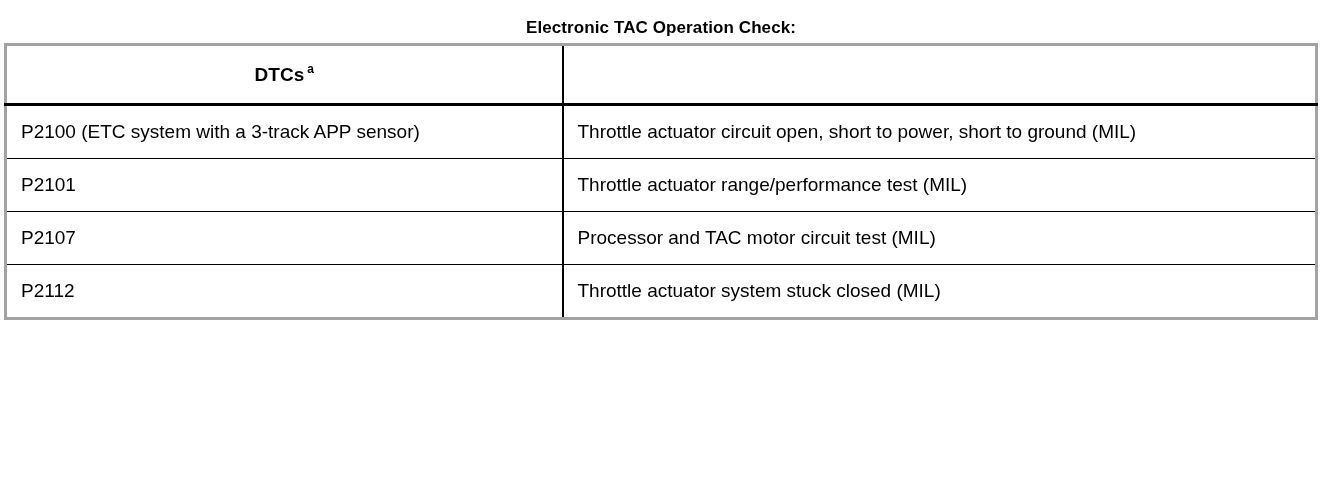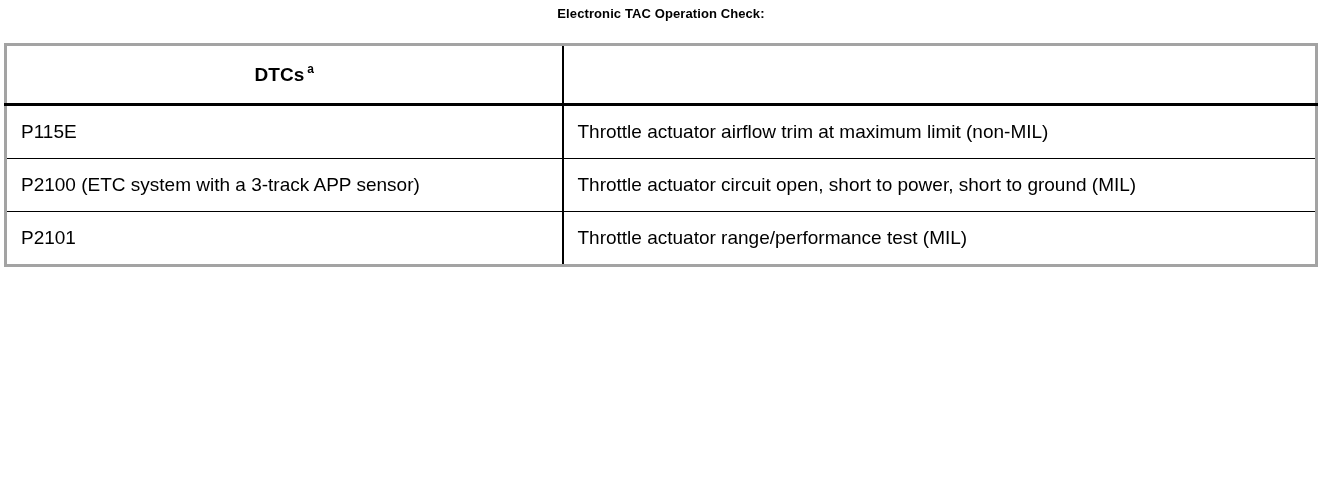--- a/index.html
+++ b/index.html
@@ -16,24 +16,24 @@
   }
   .page {
     position: relative;
     width: 1344px;
     height: 482px;
     box-sizing: border-box;
   }
   .doc-title {
     position: absolute;
     left: 4px;
-    top: 2px;
+    top: 16px;
     width: 1314px;
     text-align: center;
-    font-size: 13px;
+    font-size: 17px;
     font-weight: bold;
     letter-spacing: 0.1px;
     line-height: 24px;
     white-space: nowrap;
   }
   .dtc-table {
     position: absolute;
     left: 4px;
     top: 43px;
     width: 1314px;
@@ -98,27 +98,31 @@
     <thead>
       <tr>
         <th>
           <span class="head-label-wrap">DTCs</span><span class="sup-marker">a</span>
         </th>
         <th class="head-empty"></th>
       </tr>
     </thead>
     <tbody>
       <tr>
-        <td>P115E</td>
-        <td>Throttle actuator airflow trim at maximum limit (non-MIL)</td>
-      </tr>
-      <tr>
         <td>P2100 (ETC system with a 3-track APP sensor)</td>
         <td>Throttle actuator circuit open, short to power, short to ground (MIL)</td>
       </tr>
       <tr>
         <td>P2101</td>
         <td>Throttle actuator range/performance test (MIL)</td>
       </tr>
+      <tr>
+        <td>P2107</td>
+        <td>Processor and TAC motor circuit test (MIL)</td>
+      </tr>
+      <tr>
+        <td>P2112</td>
+        <td>Throttle actuator system stuck closed (MIL)</td>
+      </tr>
     </tbody>
   </table>
 
 </div>
 
 </body></html>

